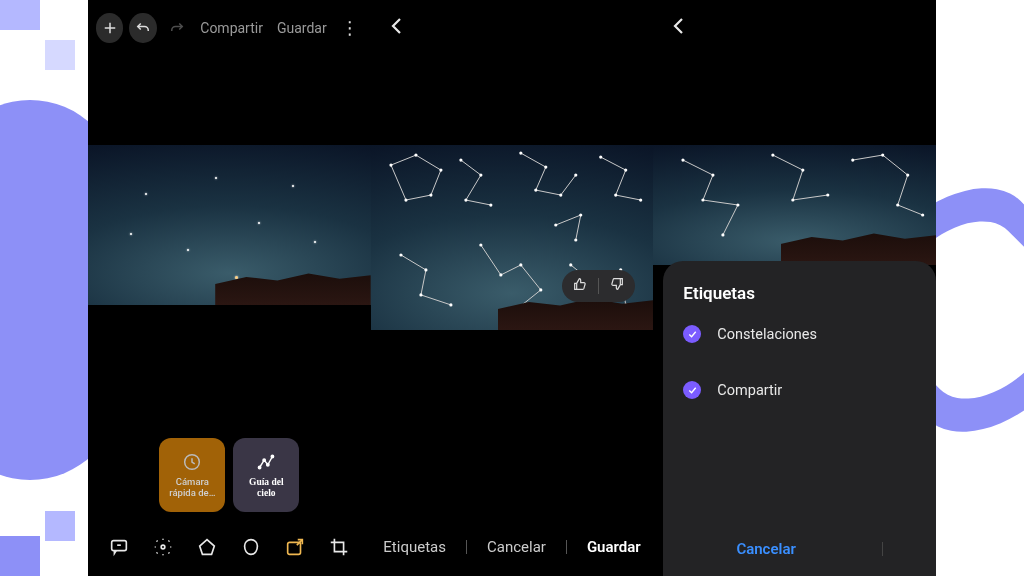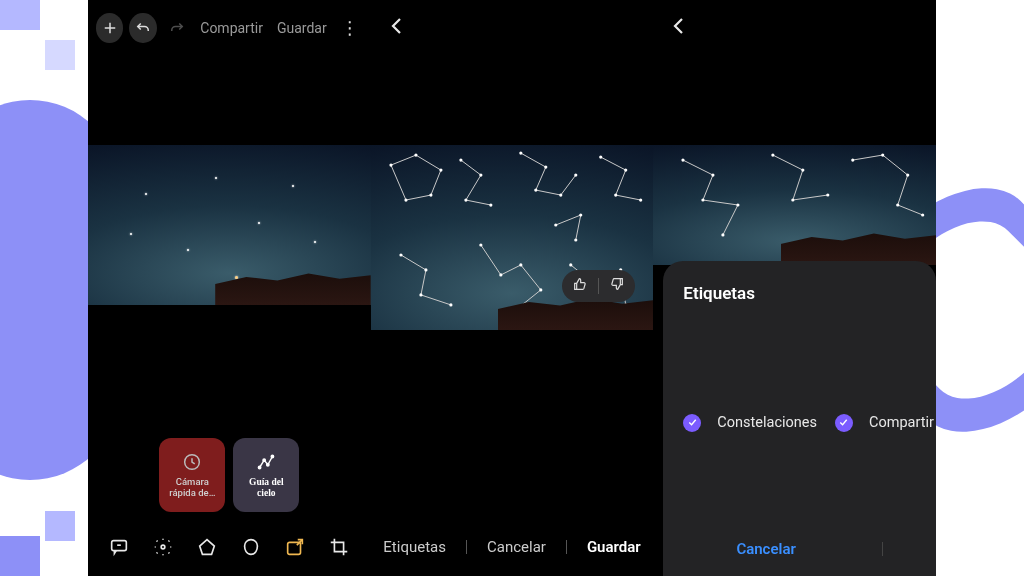--- a/index.html
+++ b/index.html
@@ -162,21 +162,21 @@
     position:absolute;
     left: 50%; transform: translateX(-50%);
     bottom: 64px;
     display:flex;
     gap: 8px;
   }
   .mode {
     width: 66px;
     height: 74px;
     border-radius: 12px;
-    background: #7f1d1d;
+    background: #a16207;
     display:flex;
     flex-direction:column;
     align-items:center;
     justify-content:center;
     gap: 4px;
     padding: 6px 2px;
   }
   .mode.active { background:#3a3646; }
   .mode .micon { width:22px; height:22px; }
   .mode .mlabel {
@@ -251,22 +251,22 @@
     flex-direction:column;
   }
   .sheet-title {
     color:#fff;
     font-size: 17px;
     font-weight: 600;
     margin-bottom: 16px;
   }
   .taglist {
     display:flex;
-    flex-direction:row;
-    gap: 18px;
+    flex-direction:column;
+    gap: 26px;
     flex: 1;
   }
   .tagitem {
     display:flex;
     align-items:center;
     gap: 16px;
     padding: 6px 0;
   }
   .chk {
     width: 18px; height:18px;

